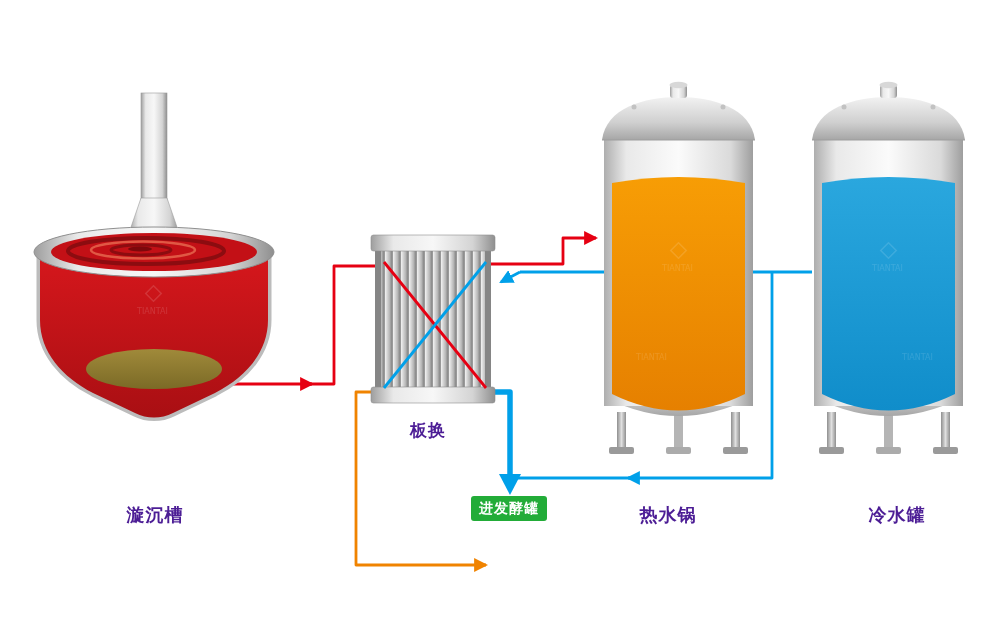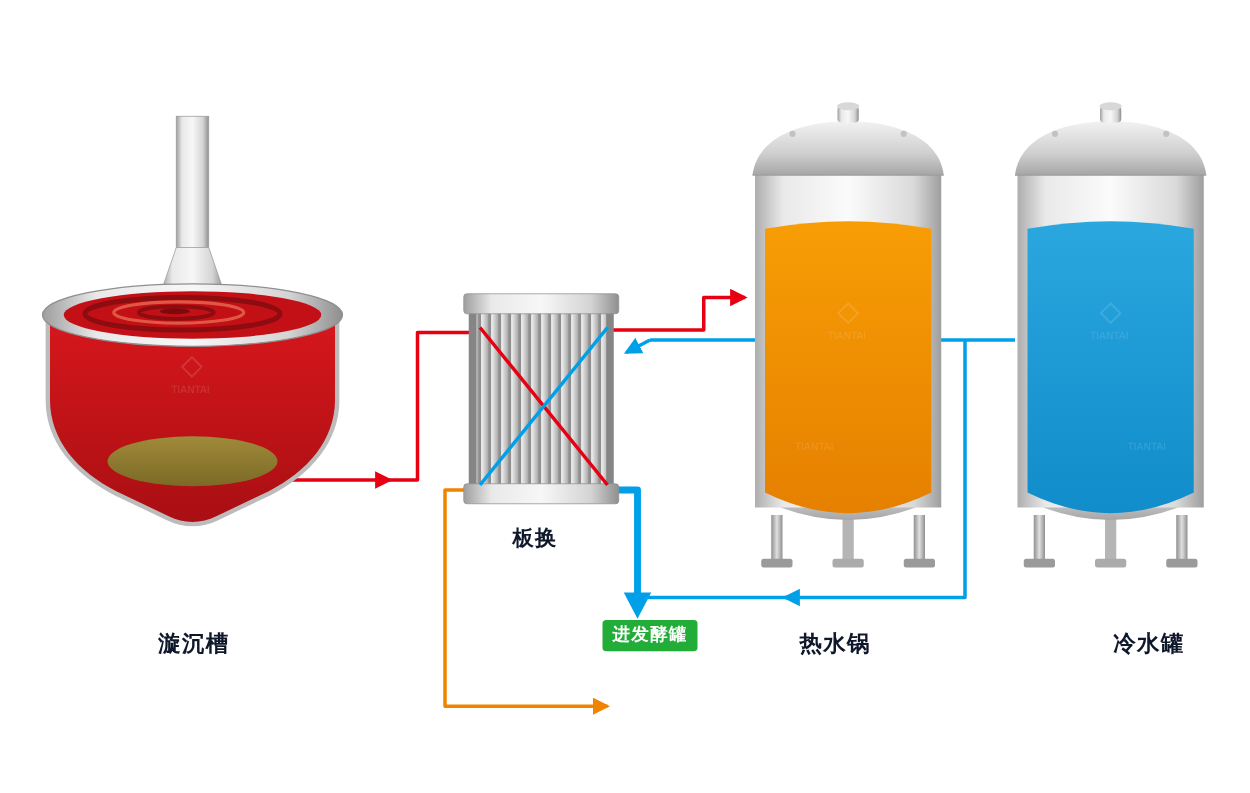--- a/index.html
+++ b/index.html
@@ -3,27 +3,27 @@
 <meta charset="utf-8">
 <style>
   html,body{margin:0;padding:0;background:#ffffff;}
   .canvas{
     position:relative;width:1000px;height:634px;background:#ffffff;
     font-family:"DejaVu Sans",sans-serif;overflow:hidden;
   }
   .canvas svg{position:absolute;left:0;top:0;}
   .eq-label{
     position:absolute;text-align:center;font-weight:bold;
-    font-size:18px;color:#0f172a;letter-spacing:1px;
+    font-size:18px;color:#4c1d95;letter-spacing:1px;
   }
   .eq-label.small{font-size:17px;}
   .ferment-tag{
     position:absolute;left:471px;top:496px;width:76px;height:25px;
     line-height:25px;text-align:center;background:#22ac38;color:#ffffff;
-    font-size:14px;font-weight:bold;border-radius:3px;letter-spacing:1px;margin-left:11px;
+    font-size:14px;font-weight:bold;border-radius:3px;letter-spacing:1px;
   }
 </style>
 </head>
 <body>
 
 <div class="canvas">
 
 <svg width="1000" height="634" viewBox="0 0 1000 634">
   <defs>
     <linearGradient id="metalH" x1="0" y1="0" x2="1" y2="0">
@@ -172,15 +172,15 @@
     <path d="M384,262 L486,388" stroke="#e60012" stroke-width="2.8"></path>
     <path d="M486,262 L384,388" stroke="#00a0e9" stroke-width="2.8"></path>
     <path d="M520,272 L501,282" stroke="#00a0e9" stroke-width="2.8" marker-end="url(#arB)"></path>
   </g>
 </svg>
 
 <div class="eq-label" style="left:110px;top:503px;width:90px;font-family:Liberation Mono, monospace;">漩沉槽</div>
 <div class="eq-label small" style="left:388px;top:419px;width:80px;">板换</div>
 <div class="ferment-tag">进发酵罐</div>
 <div class="eq-label" style="left:623px;top:503px;width:90px;text-align:center;">热水锅</div>
-<div class="eq-label" style="left:874px;top:503px;width:90px;">冷水罐</div>
+<div class="eq-label" style="left:852px;top:503px;width:90px;">冷水罐</div>
 
 </div>
 
 </body></html>

